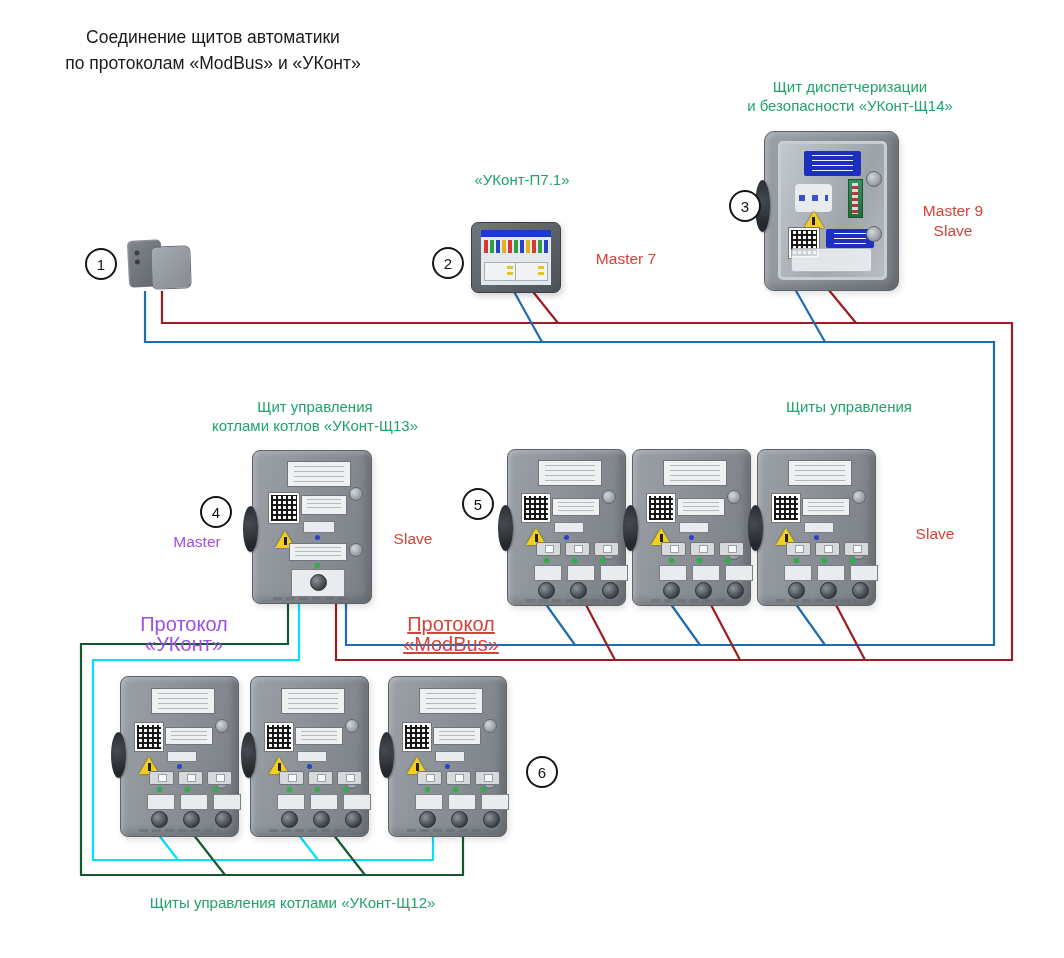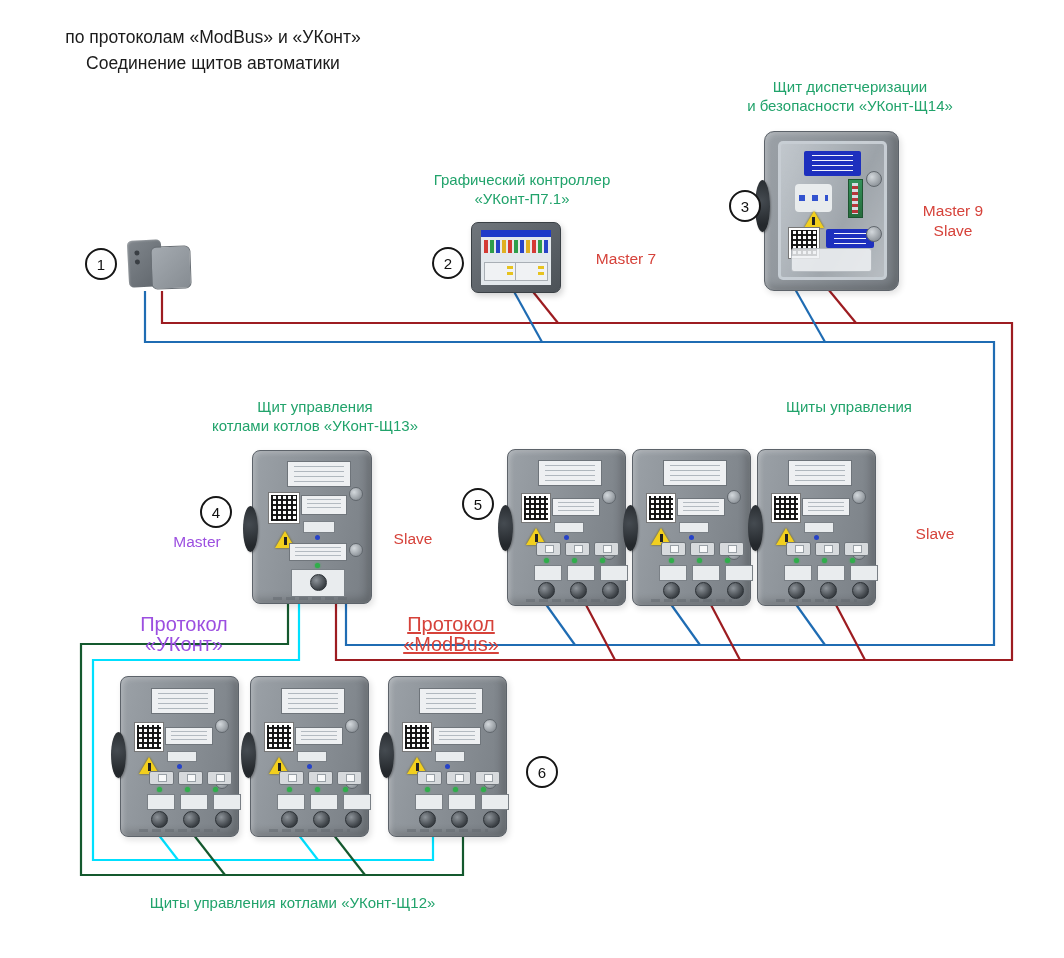--- a/index.html
+++ b/index.html
@@ -107,27 +107,26 @@
       <polyline stroke="#00e0ff" points="158,834 178,860"></polyline>
       <polyline stroke="#00e0ff" points="298,834 318,860"></polyline>
 
       <polyline stroke="#14592e" points="288,601 288,644 81,644 81,875 463,875 463,834"></polyline>
       <polyline stroke="#14592e" points="193,834 225,875"></polyline>
       <polyline stroke="#14592e" points="333,834 365,875"></polyline>
     </g>
   </svg>
 
   <div class="txt title" style="left:28px;top:24px;width:370px;">
+    <div>Соединение щитов автоматики</div>
     <div>по протоколам «ModBus» и «УКонт»</div>
-    <div>Соединение щитов автоматики</div>
   </div>
 
 
   <div class="txt glabel" style="left:412px;top:170px;width:220px;">
-    <div>Графический контроллер</div>
     <div>«УКонт-П7.1»</div>
   </div>
 
   <div class="txt glabel" style="left:705px;top:77px;width:290px;">
     <div>Щит диспетчеризации</div>
     <div>и безопасности «УКонт-Щ14»</div>
   </div>
 
   <div class="txt glabel" style="left:165px;top:397px;width:300px;">
     <div>Щит управления</div>

